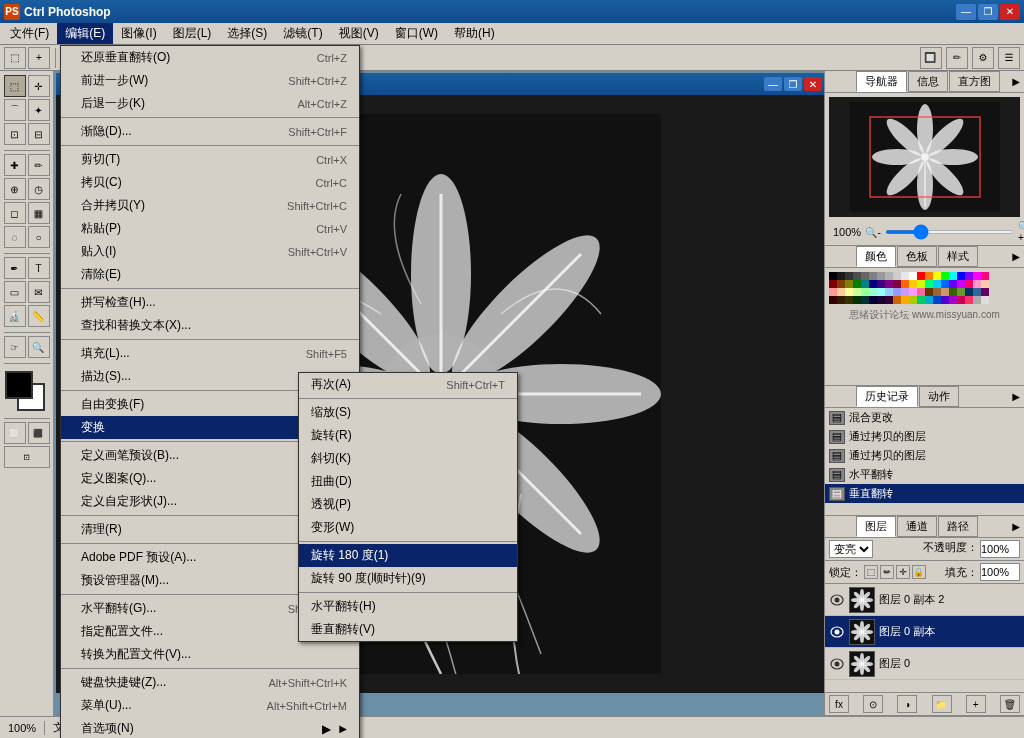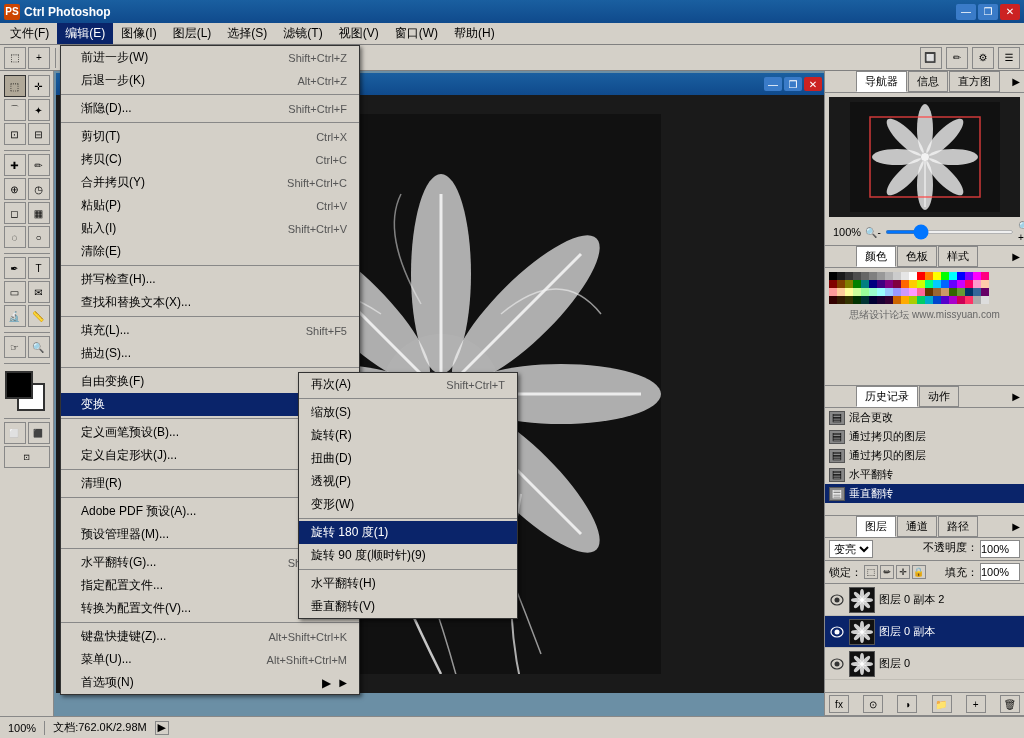--- a/index.html
+++ b/index.html
@@ -629,20 +629,24 @@
 
 <div id="status-bar">
   <span>100%</span>
   <div style="width:1px; height:14px; background:#888;"></div>
   <span>文档:762.0K/2.98M</span>
   <div style="width:14px; height:14px; border:1px solid #888; background:#d4d0c8; cursor:pointer; display:flex; align-items:center; justify-content:center;">▶</div>
 </div>
 
 <div id="edit-menu">
   <div class="menu-entry">
+    <span>还原垂直翻转(O)</span>
+    <span class="menu-shortcut">Ctrl+Z</span>
+  </div>
+  <div class="menu-entry">
     <span>前进一步(W)</span>
     <span class="menu-shortcut">Shift+Ctrl+Z</span>
   </div>
   <div class="menu-entry">
     <span>后退一步(K)</span>
     <span class="menu-shortcut">Alt+Ctrl+Z</span>
   </div>
   <div class="menu-separator-line"></div>
   <div class="menu-entry">
     <span>渐隐(D)...</span>
@@ -694,20 +698,23 @@
   </div>
   <div class="menu-entry active has-sub">
     <span>变换</span>
     <span style="margin-left:auto;">▶</span>
   </div>
   <div class="menu-separator-line"></div>
   <div class="menu-entry">
     <span>定义画笔预设(B)...</span>
   </div>
   <div class="menu-entry">
+    <span>定义图案(Q)...</span>
+  </div>
+  <div class="menu-entry">
     <span>定义自定形状(J)...</span>
   </div>
   <div class="menu-separator-line"></div>
   <div class="menu-entry has-sub">
     <span>清理(R)</span>
     <span style="margin-left:auto;">▶</span>
   </div>
   <div class="menu-separator-line"></div>
   <div class="menu-entry">
     <span>Adobe PDF 预设(A)...</span>
@@ -747,20 +754,23 @@
     <span class="menu-shortcut">Shift+Ctrl+T</span>
   </div>
   <div class="menu-separator-line"></div>
   <div class="submenu-entry">
     <span>缩放(S)</span>
   </div>
   <div class="submenu-entry">
     <span>旋转(R)</span>
   </div>
   <div class="submenu-entry">
+    <span>斜切(K)</span>
+  </div>
+  <div class="submenu-entry">
     <span>扭曲(D)</span>
   </div>
   <div class="submenu-entry">
     <span>透视(P)</span>
   </div>
   <div class="submenu-entry">
     <span>变形(W)</span>
   </div>
   <div class="menu-separator-line"></div>
   <div class="submenu-entry highlighted">

